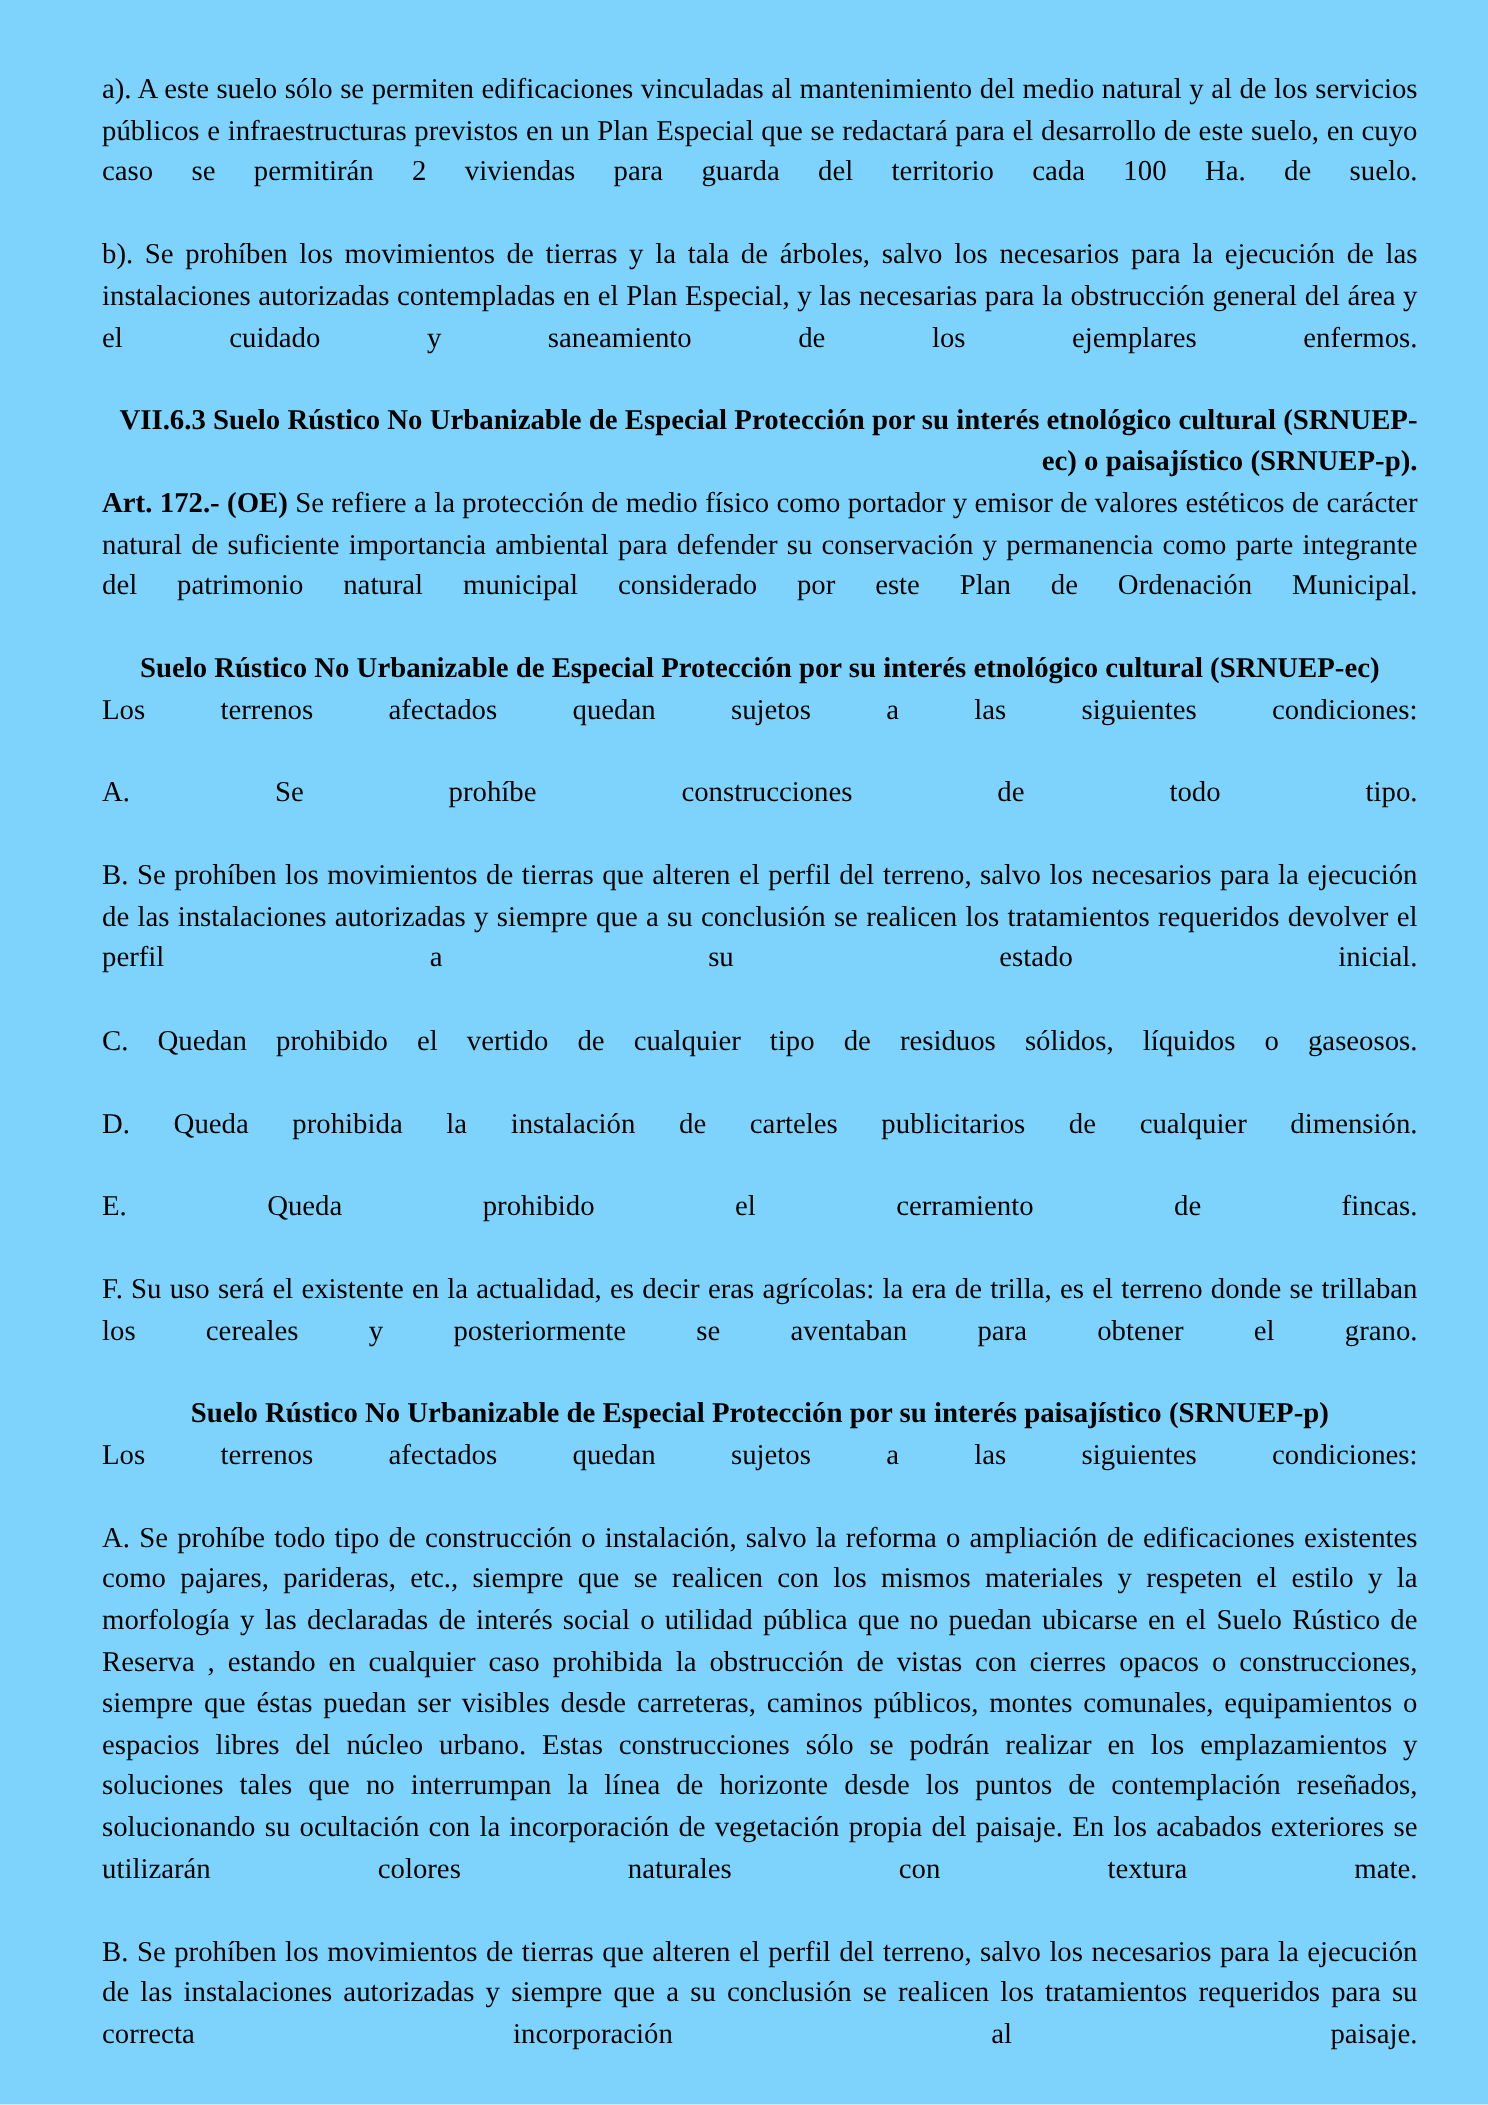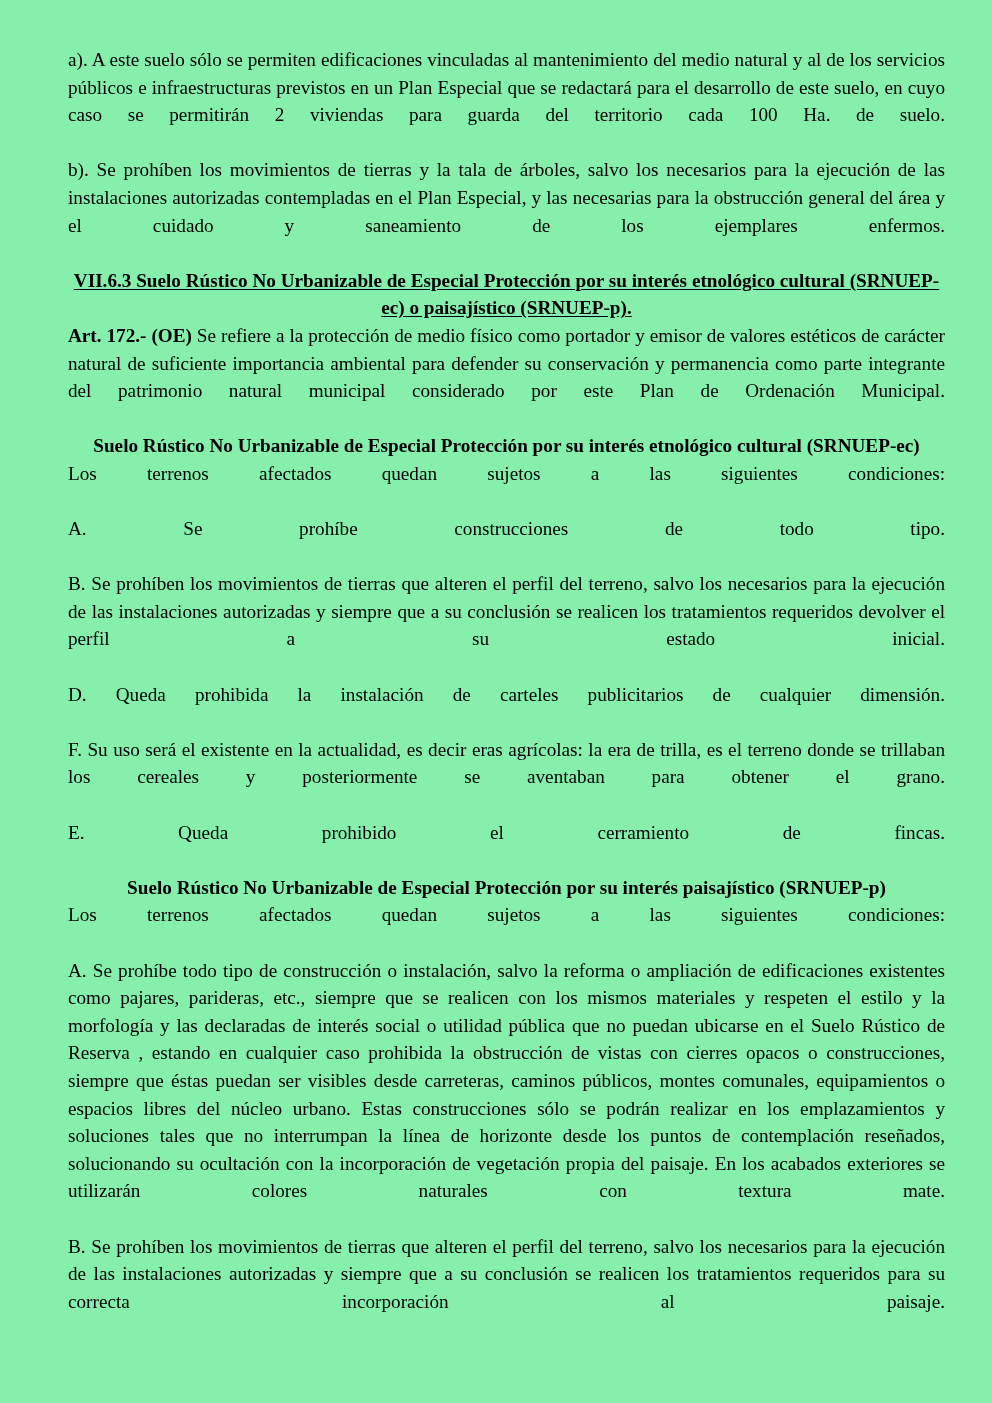--- a/index.html
+++ b/index.html
@@ -5,21 +5,21 @@
 <style>
   html, body {
     margin: 0;
     padding: 0;
     background: #ffffff;
   }
   .page {
     position: relative;
     width: 992px;
     height: 1403px;
-    background: #86efac;
+    background: #7dd3fc;
     box-sizing: border-box;
     overflow: hidden;
   }
   .content {
     position: absolute;
     left: 68px;
     top: 46px;
     width: 877px;
     font-family: "Liberation Serif", "DejaVu Serif", serif;
     font-size: 19.2px;
@@ -31,23 +31,22 @@
   }
   
   .p {
     margin: 0;
     text-align: justify;
     text-justify: inter-word;
   }
   .heading {
     margin: 0;
     font-weight: bold;
-    text-decoration: underline;
     text-underline-offset: 2px;
-    text-align: center;
+    text-align: right;
   }
   .subheading {
     margin: 0;
     font-weight: bold;
     text-align: center;
   }
   .lead {
     font-weight: bold;
   }
   
@@ -63,21 +62,22 @@
 <div class="page">
   <div class="content" id="doc-content">
       <p class="p">a). A este suelo sólo se permiten edificaciones vinculadas al mantenimiento del medio natural y al de los servicios públicos e infraestructuras previstos en un Plan Especial que se redactará para el desarrollo de este suelo, en cuyo caso se permitirán 2 viviendas para guarda del territorio cada 100 Ha. de suelo.</p>
       <p class="p">b). Se prohíben los movimientos de tierras y la tala de árboles, salvo los necesarios para la ejecución de las instalaciones autorizadas contempladas en el Plan Especial, y las necesarias para la obstrucción general del área y el cuidado y saneamiento de los ejemplares enfermos.</p>
       <p class="heading">VII.6.3 Suelo Rústico No Urbanizable de Especial Protección por su interés etnológico cultural (SRNUEP-ec) o paisajístico (SRNUEP-p).</p>
       <p class="p"><span class="lead">Art. 172.- (OE)</span><span> Se refiere a la protección de medio físico como portador y emisor de valores estéticos de carácter natural de suficiente importancia ambiental para defender su conservación y permanencia como parte integrante del patrimonio natural municipal considerado por este Plan de Ordenación Municipal.</span></p>
       <p class="subheading">Suelo Rústico No Urbanizable de Especial Protección por su interés etnológico cultural (SRNUEP-ec)</p>
       <p class="p">Los terrenos afectados quedan sujetos a las siguientes condiciones:</p>
       <p class="p">A. Se prohíbe construcciones de todo tipo.</p>
       <p class="p">B. Se prohíben los movimientos de tierras que alteren el perfil del terreno, salvo los necesarios para la ejecución de las instalaciones autorizadas y siempre que a su conclusión se realicen los tratamientos requeridos devolver el perfil a su estado inicial.</p>
+      <p class="p">C. Quedan prohibido el vertido de cualquier tipo de residuos sólidos, líquidos o gaseosos.</p>
       <p class="p">D. Queda prohibida la instalación de carteles publicitarios de cualquier dimensión.</p>
+      <p class="p">E. Queda prohibido el cerramiento de fincas.</p>
       <p class="p">F. Su uso será el existente en la actualidad, es decir eras agrícolas: la era de trilla, es el terreno donde se trillaban los cereales y posteriormente se aventaban para obtener el grano.</p>
-      <p class="p">E. Queda prohibido el cerramiento de fincas.</p>
       <p class="subheading">Suelo Rústico No Urbanizable de Especial Protección por su interés paisajístico (SRNUEP-p)</p>
       <p class="p">Los terrenos afectados quedan sujetos a las siguientes condiciones:</p>
       <p class="p">A. Se prohíbe todo tipo de construcción o instalación, salvo la reforma o ampliación de edificaciones existentes como pajares, parideras, etc., siempre que se realicen con los mismos materiales y respeten el estilo y la morfología y las declaradas de interés social o utilidad pública que no puedan ubicarse en el Suelo Rústico de Reserva , estando en cualquier caso prohibida la obstrucción de vistas con cierres opacos o construcciones, siempre que éstas puedan ser visibles desde carreteras, caminos públicos, montes comunales, equipamientos o espacios libres del núcleo urbano. Estas construcciones sólo se podrán realizar en los emplazamientos y soluciones tales que no interrumpan la línea de horizonte desde los puntos de contemplación reseñados, solucionando su ocultación con la incorporación de vegetación propia del paisaje. En los acabados exteriores se utilizarán colores naturales con textura mate.</p>
       <p class="p">B. Se prohíben los movimientos de tierras que alteren el perfil del terreno, salvo los necesarios para la ejecución de las instalaciones autorizadas y siempre que a su conclusión se realicen los tratamientos requeridos para su correcta incorporación al paisaje.</p>
     </div>
 </div>
 
 </body></html>

